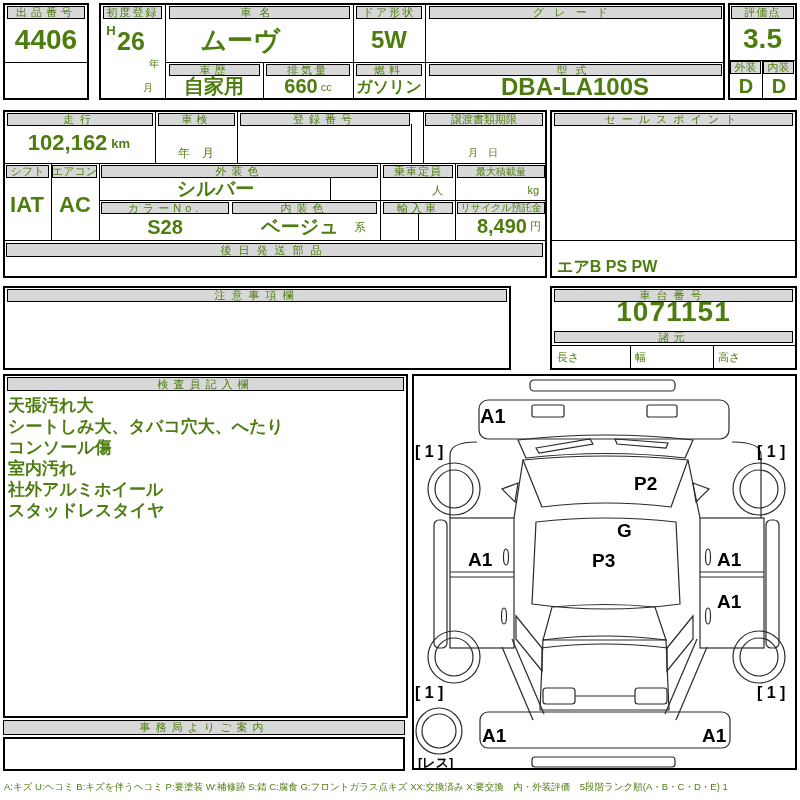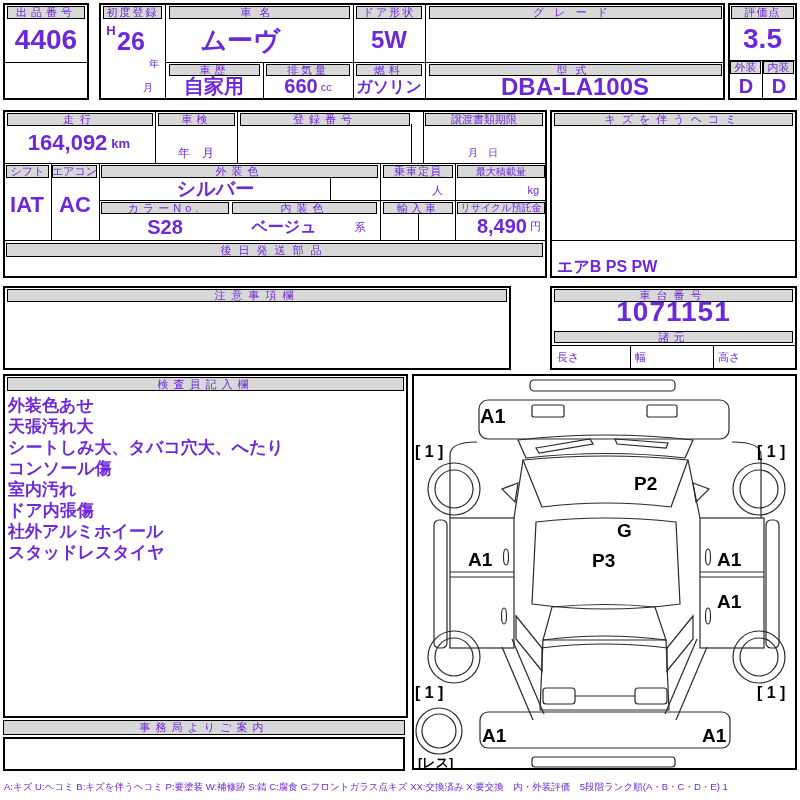--- a/index.html
+++ b/index.html
@@ -1,17 +1,17 @@
 <!DOCTYPE html>
 <html><head>
 <meta charset="utf-8">
 <style>
   html,body{margin:0;padding:0;background:#fff}
   .sheet{position:relative;width:800px;height:800px;background:#fff;
-         font-family:"Liberation Sans","DejaVu Sans",sans-serif;color:#6d28d9;overflow:hidden}
+         font-family:"Liberation Sans","DejaVu Sans",sans-serif;color:#4d7c0f;overflow:hidden}
   .abs{position:absolute;box-sizing:border-box}
   .b2{border:2px solid #000;background:#fff}
   .gh{position:absolute;box-sizing:border-box;background:#d8d8d8;border:1px solid #000;
       display:flex;align-items:center;justify-content:center;font-size:11px;white-space:nowrap;overflow:hidden}
   .ln{position:absolute;background:#000}
   .v{position:absolute;box-sizing:border-box;display:flex;align-items:center;justify-content:center;
      font-weight:bold;white-space:nowrap}
   .vr{justify-content:flex-end}
   .vl{justify-content:flex-start}
   .unit{font-weight:bold;font-size:13px;margin-left:4px}
@@ -83,21 +83,21 @@
   <div class="gh ls4" style="left:158px;top:113px;width:77px;height:13px">車検</div>
   <div class="gh ls5" style="left:240px;top:113px;width:170px;height:13px">登録番号</div>
   <div class="gh" style="left:425px;top:113px;width:118px;height:13px">譲渡書類期限</div>
   <div class="ln" style="left:155px;top:110px;width:1px;height:53px"></div>
   <div class="ln" style="left:237px;top:110px;width:1px;height:53px"></div>
   <div class="ln" style="left:411px;top:124px;width:1px;height:39px"></div>
   <div class="ln" style="left:423px;top:110px;width:1px;height:53px"></div>
   <div class="ln" style="left:5px;top:163px;width:540px;height:1px"></div>
 
   <div class="v" style="left:5px;top:126px;width:148px;height:34px;font-size:22px">
-    <span>164,092</span>
+    <span>102,162</span>
     <span class="unit">km</span>
   </div>
   <div class="v" style="left:157px;top:146px;width:78px;height:14px;font-size:12px;font-weight:normal">年　月</div>
   <div class="v" style="left:425px;top:146px;width:116px;height:14px;font-size:10px;font-weight:normal">月　日</div>
 
   <div class="gh" style="left:6px;top:165px;width:43px;height:13px">シフト</div>
   <div class="gh" style="left:52px;top:165px;width:45px;height:13px">エアコン</div>
   <div class="gh ls5" style="left:101px;top:165px;width:277px;height:13px">外装色</div>
   <div class="gh ls1" style="left:383px;top:165px;width:70px;height:13px">乗車定員</div>
   <div class="gh f10" style="left:457px;top:165px;width:88px;height:13px">最大積載量</div>
@@ -114,32 +114,32 @@
   <div class="v vr" style="left:383px;top:182px;width:60px;height:16px;font-size:11px;font-weight:normal">人</div>
   <div class="v vr" style="left:457px;top:182px;width:82px;height:16px;font-size:11px;font-weight:normal">kg</div>
 
   <div class="gh ls4" style="left:101px;top:202px;width:128px;height:12px">カラーNo.</div>
   <div class="gh ls5" style="left:232px;top:202px;width:145px;height:12px">内装色</div>
   <div class="gh ls3" style="left:383px;top:202px;width:70px;height:12px">輸入車</div>
   <div class="gh f10" style="left:457px;top:202px;width:88px;height:12px">リサイクル預託金</div>
   <div class="ln" style="left:418px;top:214px;width:1px;height:26px"></div>
 
   <div class="v" style="left:101px;top:215px;width:128px;height:24px;font-size:20px">S28</div>
-  <div class="v" style="left:224px;top:215px;width:120px;height:24px;font-size:16px">ベージュ</div>
+  <div class="v" style="left:240px;top:215px;width:120px;height:24px;font-size:19px">ベージュ</div>
   <div class="v" style="left:352px;top:220px;width:16px;height:14px;font-size:11px;font-weight:normal">系</div>
   <div class="v vr" style="left:457px;top:214px;width:84px;height:25px;font-size:20px">
     <span>8,490</span>
     <span class="unit-sm">円</span>
   </div>
 
   <div class="ln" style="left:5px;top:240px;width:540px;height:1px"></div>
   <div class="gh ls7" style="left:6px;top:243px;width:537px;height:14px">後日発送部品</div>
 
   <div class="abs b2" style="left:550px;top:110px;width:247px;height:168px"></div>
-  <div class="gh ls6" style="left:554px;top:113px;width:239px;height:13px">キズを伴うヘコミ</div>
+  <div class="gh ls6" style="left:554px;top:113px;width:239px;height:13px">セールスポイント</div>
   <div class="v vl" style="left:556px;top:128px;width:237px;height:110px;font-size:14px"></div>
   <div class="ln" style="left:552px;top:240px;width:243px;height:1px"></div>
   <div class="v vl" style="left:557px;top:258px;width:236px;height:18px;font-size:16px">エアB PS PW</div>
 
   <div class="abs b2" style="left:3px;top:286px;width:508px;height:84px"></div>
   <div class="gh ls6" style="left:7px;top:289px;width:500px;height:13px">注意事項欄</div>
   <div class="v vl" style="left:9px;top:304px;width:496px;height:62px;font-size:14px"></div>
 
   <div class="abs b2" style="left:550px;top:286px;width:247px;height:84px"></div>
   <div class="gh ls6" style="left:554px;top:289px;width:239px;height:13px">車台番号</div>
@@ -148,26 +148,24 @@
   <div class="ln" style="left:552px;top:345px;width:243px;height:1px"></div>
   <div class="ln" style="left:630px;top:345px;width:1px;height:23px"></div>
   <div class="ln" style="left:713px;top:345px;width:1px;height:23px"></div>
   <div class="v vl" style="left:557px;top:349px;width:70px;height:16px;font-size:11px;font-weight:normal">長さ</div>
   <div class="v vl" style="left:635px;top:349px;width:70px;height:16px;font-size:11px;font-weight:normal">幅</div>
   <div class="v vl" style="left:718px;top:349px;width:70px;height:16px;font-size:11px;font-weight:normal">高さ</div>
 
   <div class="abs b2" style="left:3px;top:374px;width:405px;height:344px"></div>
   <div class="gh ls5" style="left:7px;top:377px;width:397px;height:14px">検査員記入欄</div>
   <div class="abs" style="left:8px;top:395px;width:396px;height:180px">
-    <div class="note-line">外装色あせ</div>
     <div class="note-line">天張汚れ大</div>
     <div class="note-line">シートしみ大、タバコ穴大、へたり</div>
     <div class="note-line">コンソール傷</div>
     <div class="note-line">室内汚れ</div>
-    <div class="note-line">ドア内張傷</div>
     <div class="note-line">社外アルミホイール</div>
     <div class="note-line">スタッドレスタイヤ</div>
   </div>
 
   <div class="gh ls5" style="left:3px;top:720px;width:402px;height:15px">事務局よりご案内</div>
   <div class="abs b2" style="left:3px;top:737px;width:402px;height:34px">
     <span></span>
   </div>
 
   <div class="abs b2" style="left:412px;top:374px;width:385px;height:396px">

